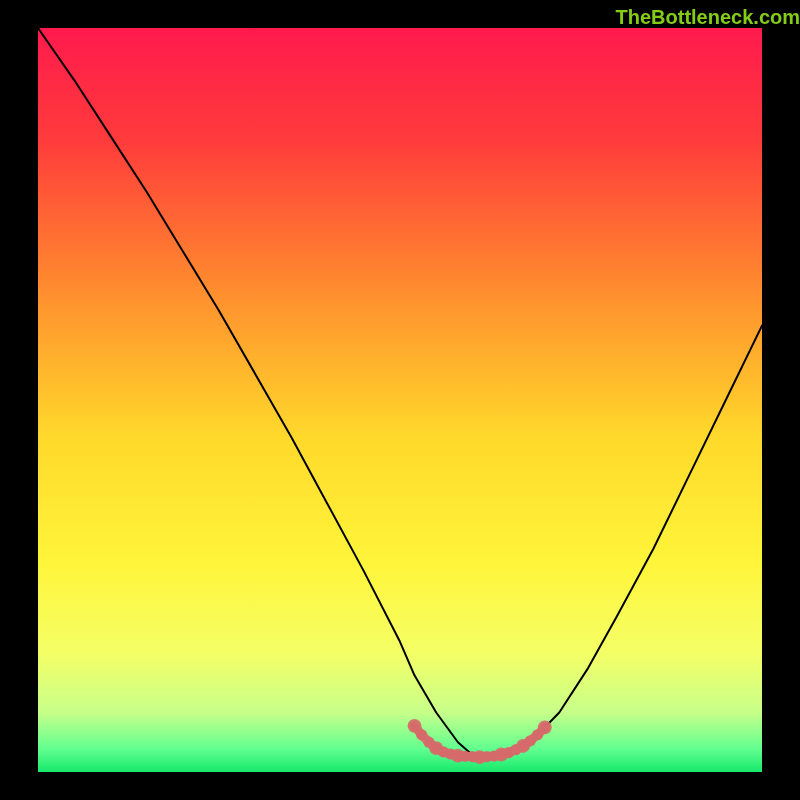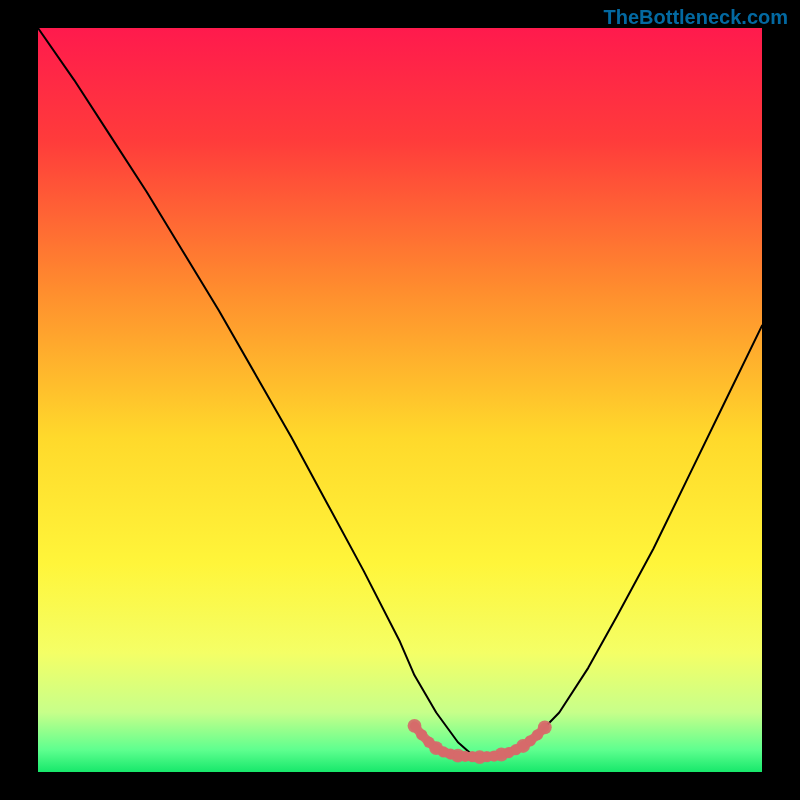--- a/index.html
+++ b/index.html
@@ -14,22 +14,22 @@
   .chart-container {
     position: absolute;
     top: 0;
     left: 0;
     width: 800px;
     height: 800px;
   }
   .watermark {
     position: absolute;
     top: 6px;
-    right: 12px;
-    color: #0369a1;
+    right: 0;
+    color: #84cc16;
     font-size: 20px;
     font-weight: bold;
     z-index: 10;
   }
   svg {
     display: block;
   }
 </style>
 </head>
 <body>

